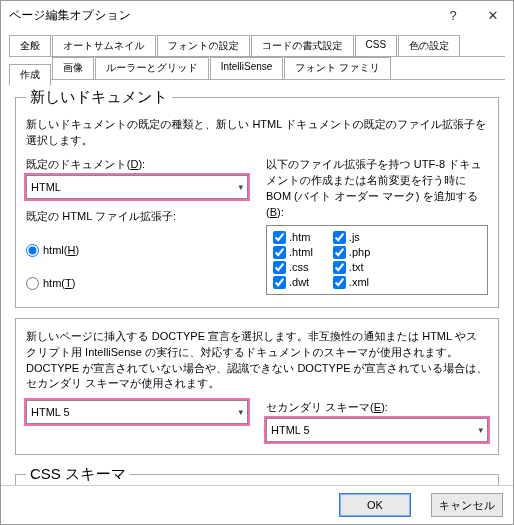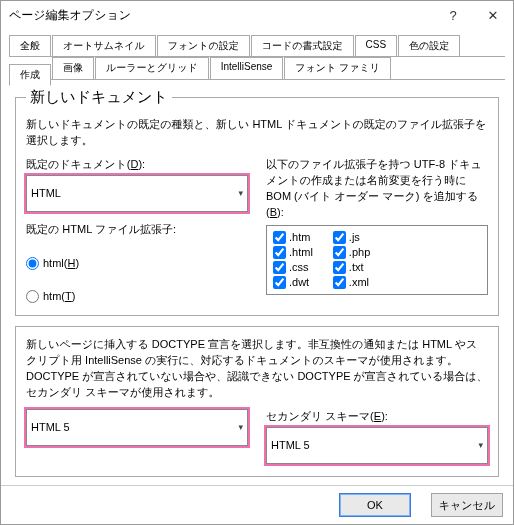--- a/index.html
+++ b/index.html
@@ -11,21 +11,21 @@
   .tabs-row{display:flex;border-bottom:1px solid #aaa}
   .tabs-row:last-child{border-bottom:1px solid #aaa}
   .tab{padding:3px 10px;border:1px solid #aaa;border-bottom:none;margin-right:1px;background:#fff;font-size:10px;white-space:nowrap}
   .tab.active{background:#fff;position:relative;top:7px;border-bottom:1px solid #fff}
   .content{flex:1;padding:8px 14px 4px 14px;overflow:hidden}
   fieldset{border:1px solid #aaa;margin:0 0 10px 0;padding:10px 10px 12px 10px}
   legend{padding:0 4px;font-size:15px}
   .row{display:flex;gap:18px}
   .col{flex:1}
   .lbl{margin-bottom:3px}
-  .sel{width:100%;height:37px;border:1px solid #888;background:#fff;display:flex;align-items:center;justify-content:space-between;padding:0 4px;box-sizing:border-box}
+  .sel{width:100%;height:24px;border:1px solid #888;background:#fff;display:flex;align-items:center;justify-content:space-between;padding:0 4px;box-sizing:border-box}
   .sel .arrow{font-size:9px;color:#444}
   .hl{outline:2px solid #ef6fb0;outline-offset:0}
   .radio{display:flex;margin-top:20px}
   .radio input{margin:0 4px 0 0}
   .utf-box{border:1px solid #888;padding:4px 6px;margin-top:4px}
   .utf-cols{display:flex;gap:20px}
   .chk{display:flex;align-items:center;line-height:15px}
   .chk input{margin:0 3px 0 0}
   .under{text-decoration:underline}
   .desc{line-height:1.45;margin-bottom:8px}

